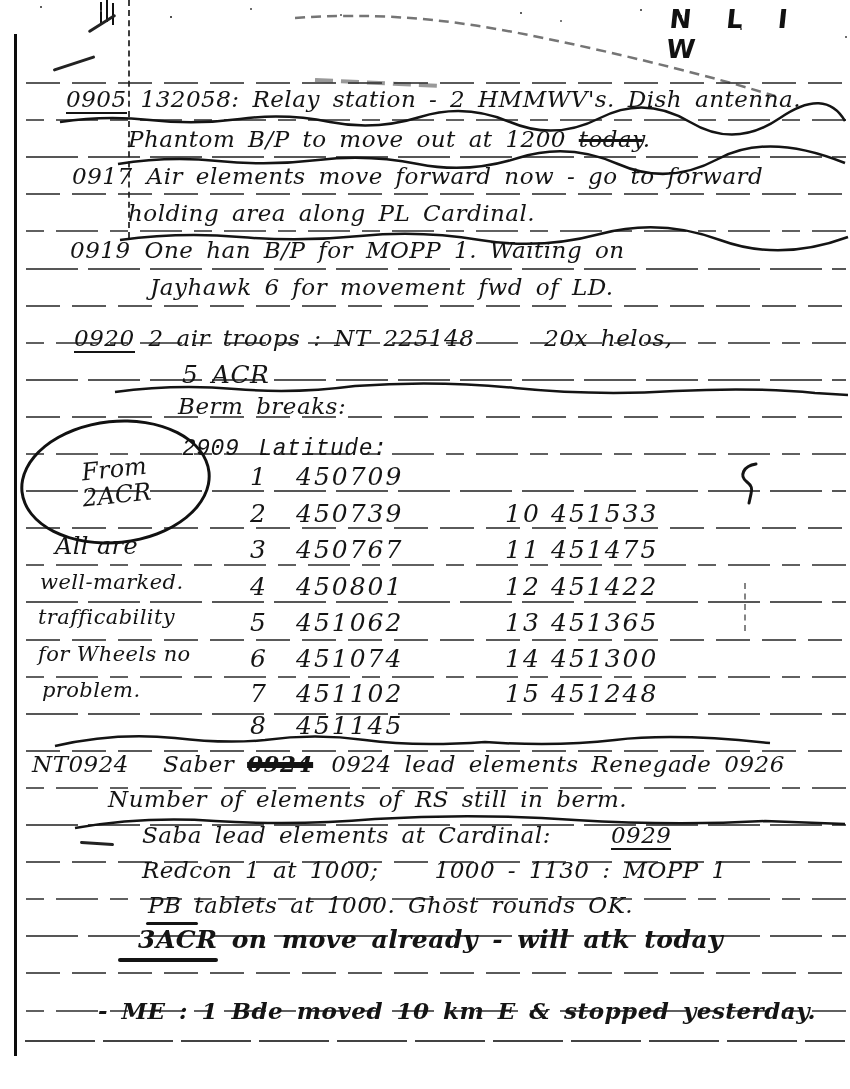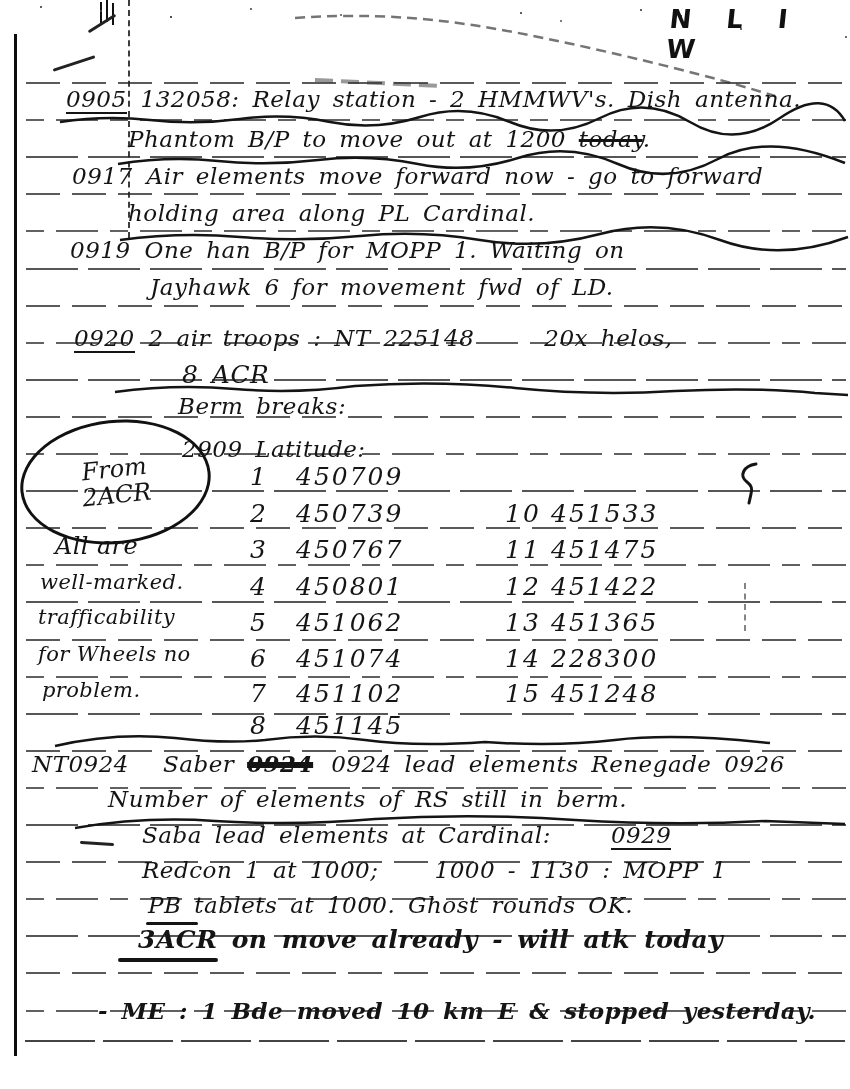--- a/index.html
+++ b/index.html
@@ -138,31 +138,31 @@
 
   <div class="hw" style="left:150px;top:274px;">
     <span>Jayhawk 6 for movement fwd of LD.</span>
   </div>
 
   <div class="hw" style="left:62px;top:325px;margin-left:12px;">
     <span class="time u">0920</span><span>2 air troops : NT 225148</span><span class="gap"></span><span>20x helos,</span>
   </div>
 
   <div class="hw big" style="left:182px;top:360px;">
-    <span>8 ACR</span>
+    <span>5 ACR</span>
   </div>
   <svg class="wavy" style="left:115px;top:378px;" width="733" height="22" viewBox="0 0 733 22" preserveAspectRatio="none">
     <path d="M0 14 Q60 6 120 11 Q180 16 240 8 Q320 2 400 10 Q480 18 560 13 Q640 9 700 15 L733 17" fill="none" stroke="#141414" stroke-width="2.5"></path>
   </svg>
 
   <div class="hw" style="left:178px;top:393px;">
     <span>Berm breaks:</span>
   </div>
 
-  <div class="hw" style="left:182px;top:436px;">
+  <div class="hw" style="left:182px;top:436px;font-family:Liberation Mono, monospace;">
     <span>2909 Latitude:</span>
   </div>
 
   <div class="circle">
     <span class="l1">From</span>
     <span class="l2">2ACR</span>
   </div>
 
   <div class="tnum" style="left:250px;top:462px;"><span class="idx">1</span><span>450709</span></div>
   <div class="tnum" style="left:250px;top:499px;"><span class="idx">2</span><span>450739</span></div>
@@ -170,21 +170,21 @@
   <div class="tnum" style="left:250px;top:572px;"><span class="idx">4</span><span>450801</span></div>
   <div class="tnum" style="left:250px;top:608px;"><span class="idx">5</span><span>451062</span></div>
   <div class="tnum" style="left:250px;top:644px;"><span class="idx">6</span><span>451074</span></div>
   <div class="tnum" style="left:250px;top:679px;"><span class="idx">7</span><span>451102</span></div>
   <div class="tnum" style="left:250px;top:711px;"><span class="idx">8</span><span>451145</span></div>
 
   <div class="tnum" style="left:505px;top:499px;"><span class="idx">10</span><span>451533</span></div>
   <div class="tnum" style="left:505px;top:535px;"><span class="idx">11</span><span>451475</span></div>
   <div class="tnum" style="left:505px;top:572px;"><span class="idx">12</span><span>451422</span></div>
   <div class="tnum" style="left:505px;top:608px;"><span class="idx">13</span><span>451365</span></div>
-  <div class="tnum" style="left:505px;top:644px;"><span class="idx">14</span><span>228300</span></div>
+  <div class="tnum" style="left:505px;top:644px;"><span class="idx">14</span><span>451300</span></div>
   <div class="tnum" style="left:505px;top:679px;"><span class="idx">15</span><span>451248</span></div>
 
   <svg class="wavy" style="left:736px;top:460px;" width="26" height="46" viewBox="0 0 26 46">
     <path d="M20 4 C7 6 3 16 11 22 C15 25 17 28 15 34 L13 43" fill="none" stroke="#141414" stroke-width="3" stroke-linecap="round"></path>
   </svg>
 
   <div class="mnote" style="left:55px;top:532px;font-size:24px;">All are</div>
   <div class="mnote" style="left:40px;top:570px;">well-marked.</div>
   <div class="mnote" style="left:38px;top:605px;">trafficability</div>
   <div class="mnote" style="left:38px;top:642px;">for Wheels no</div>

